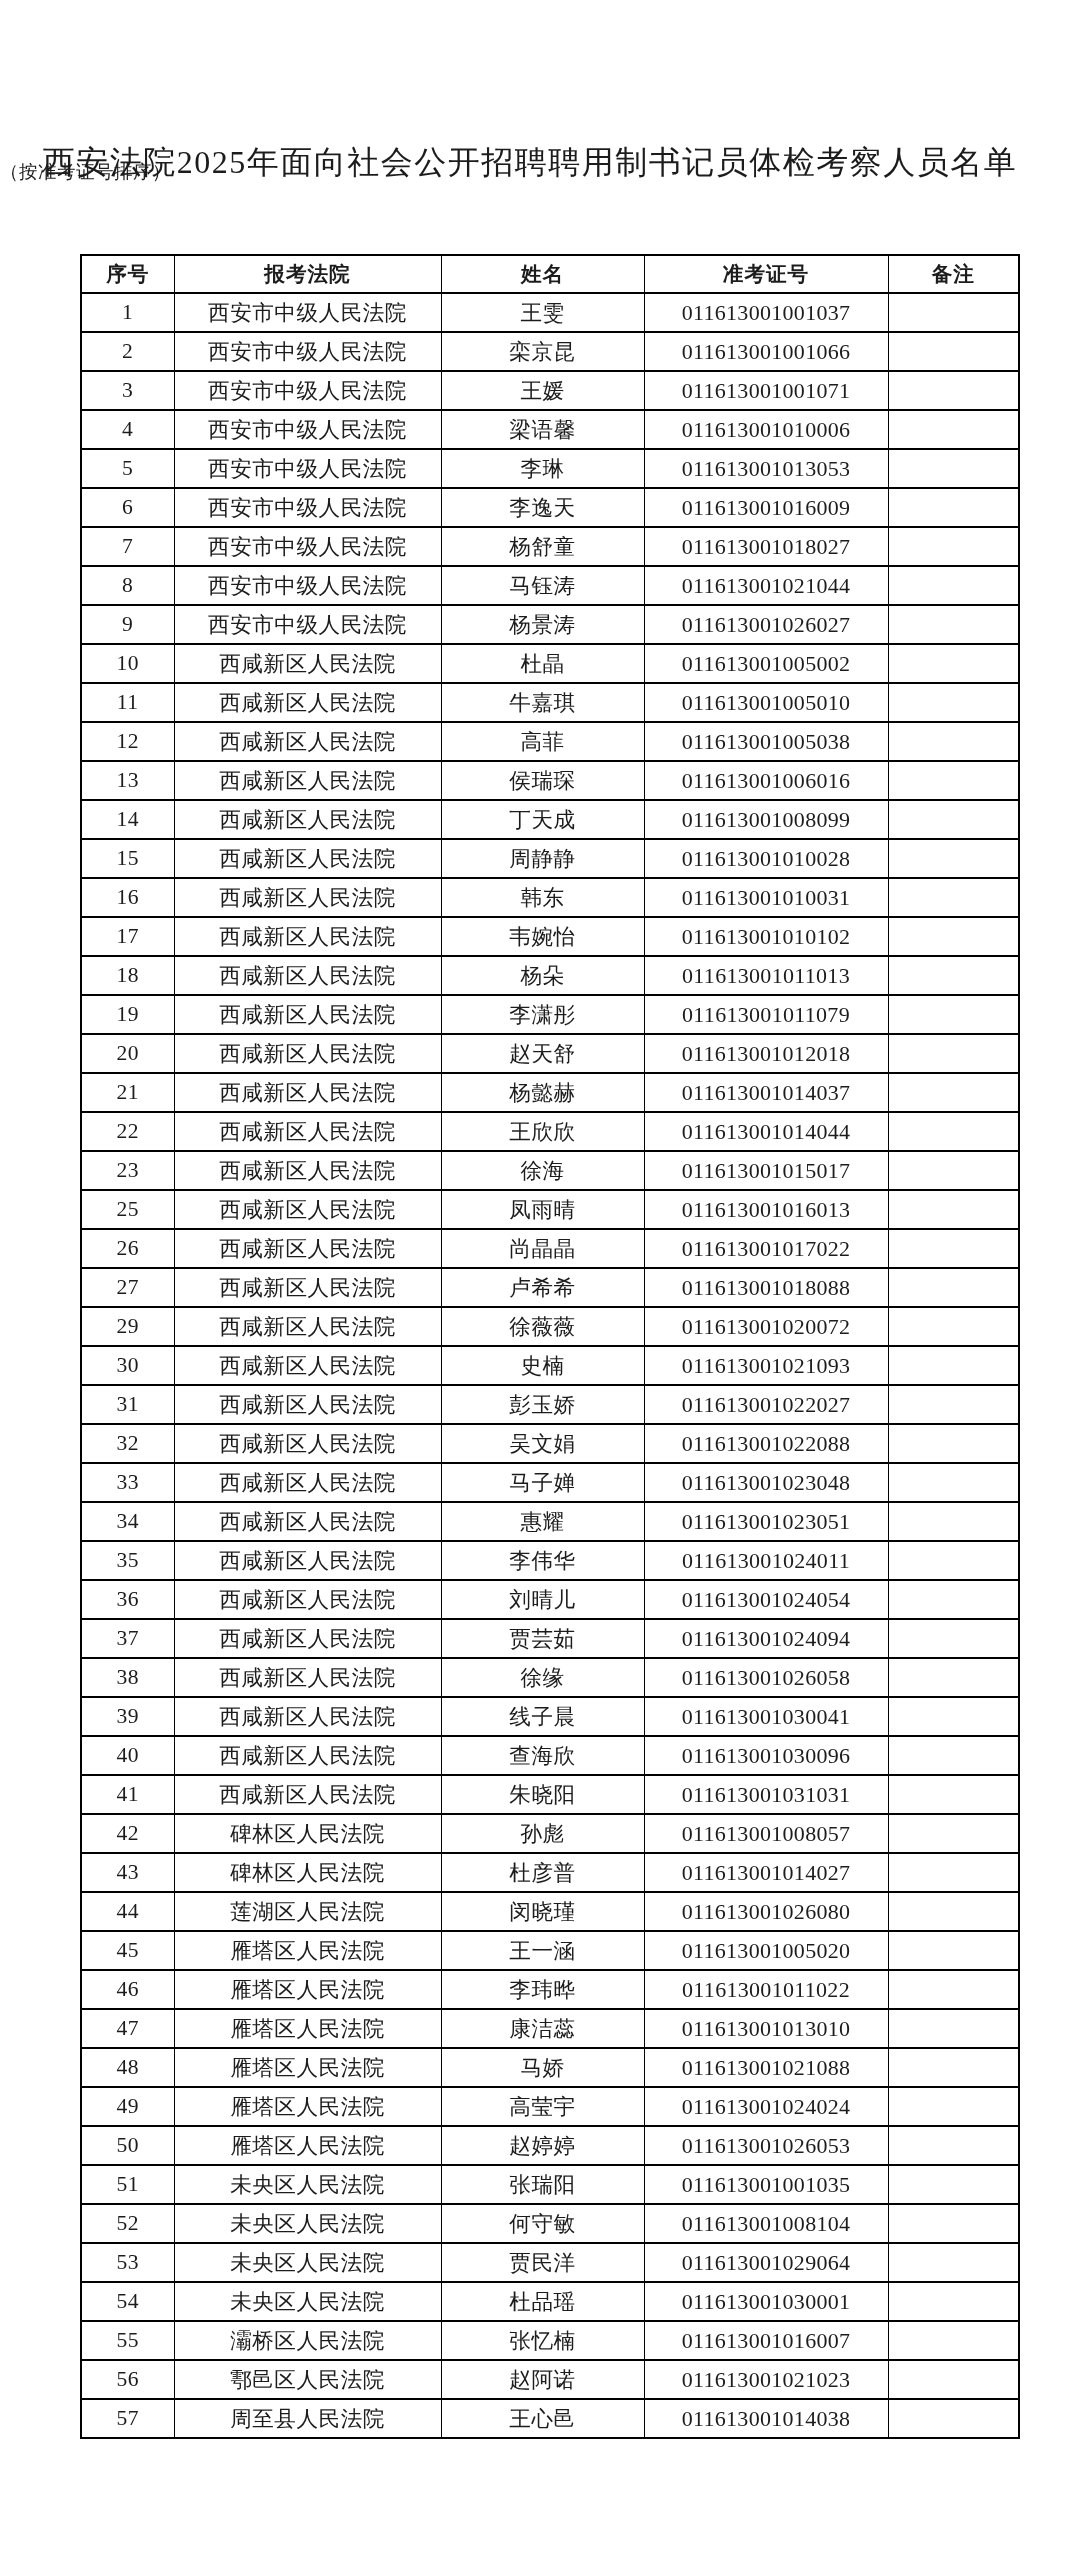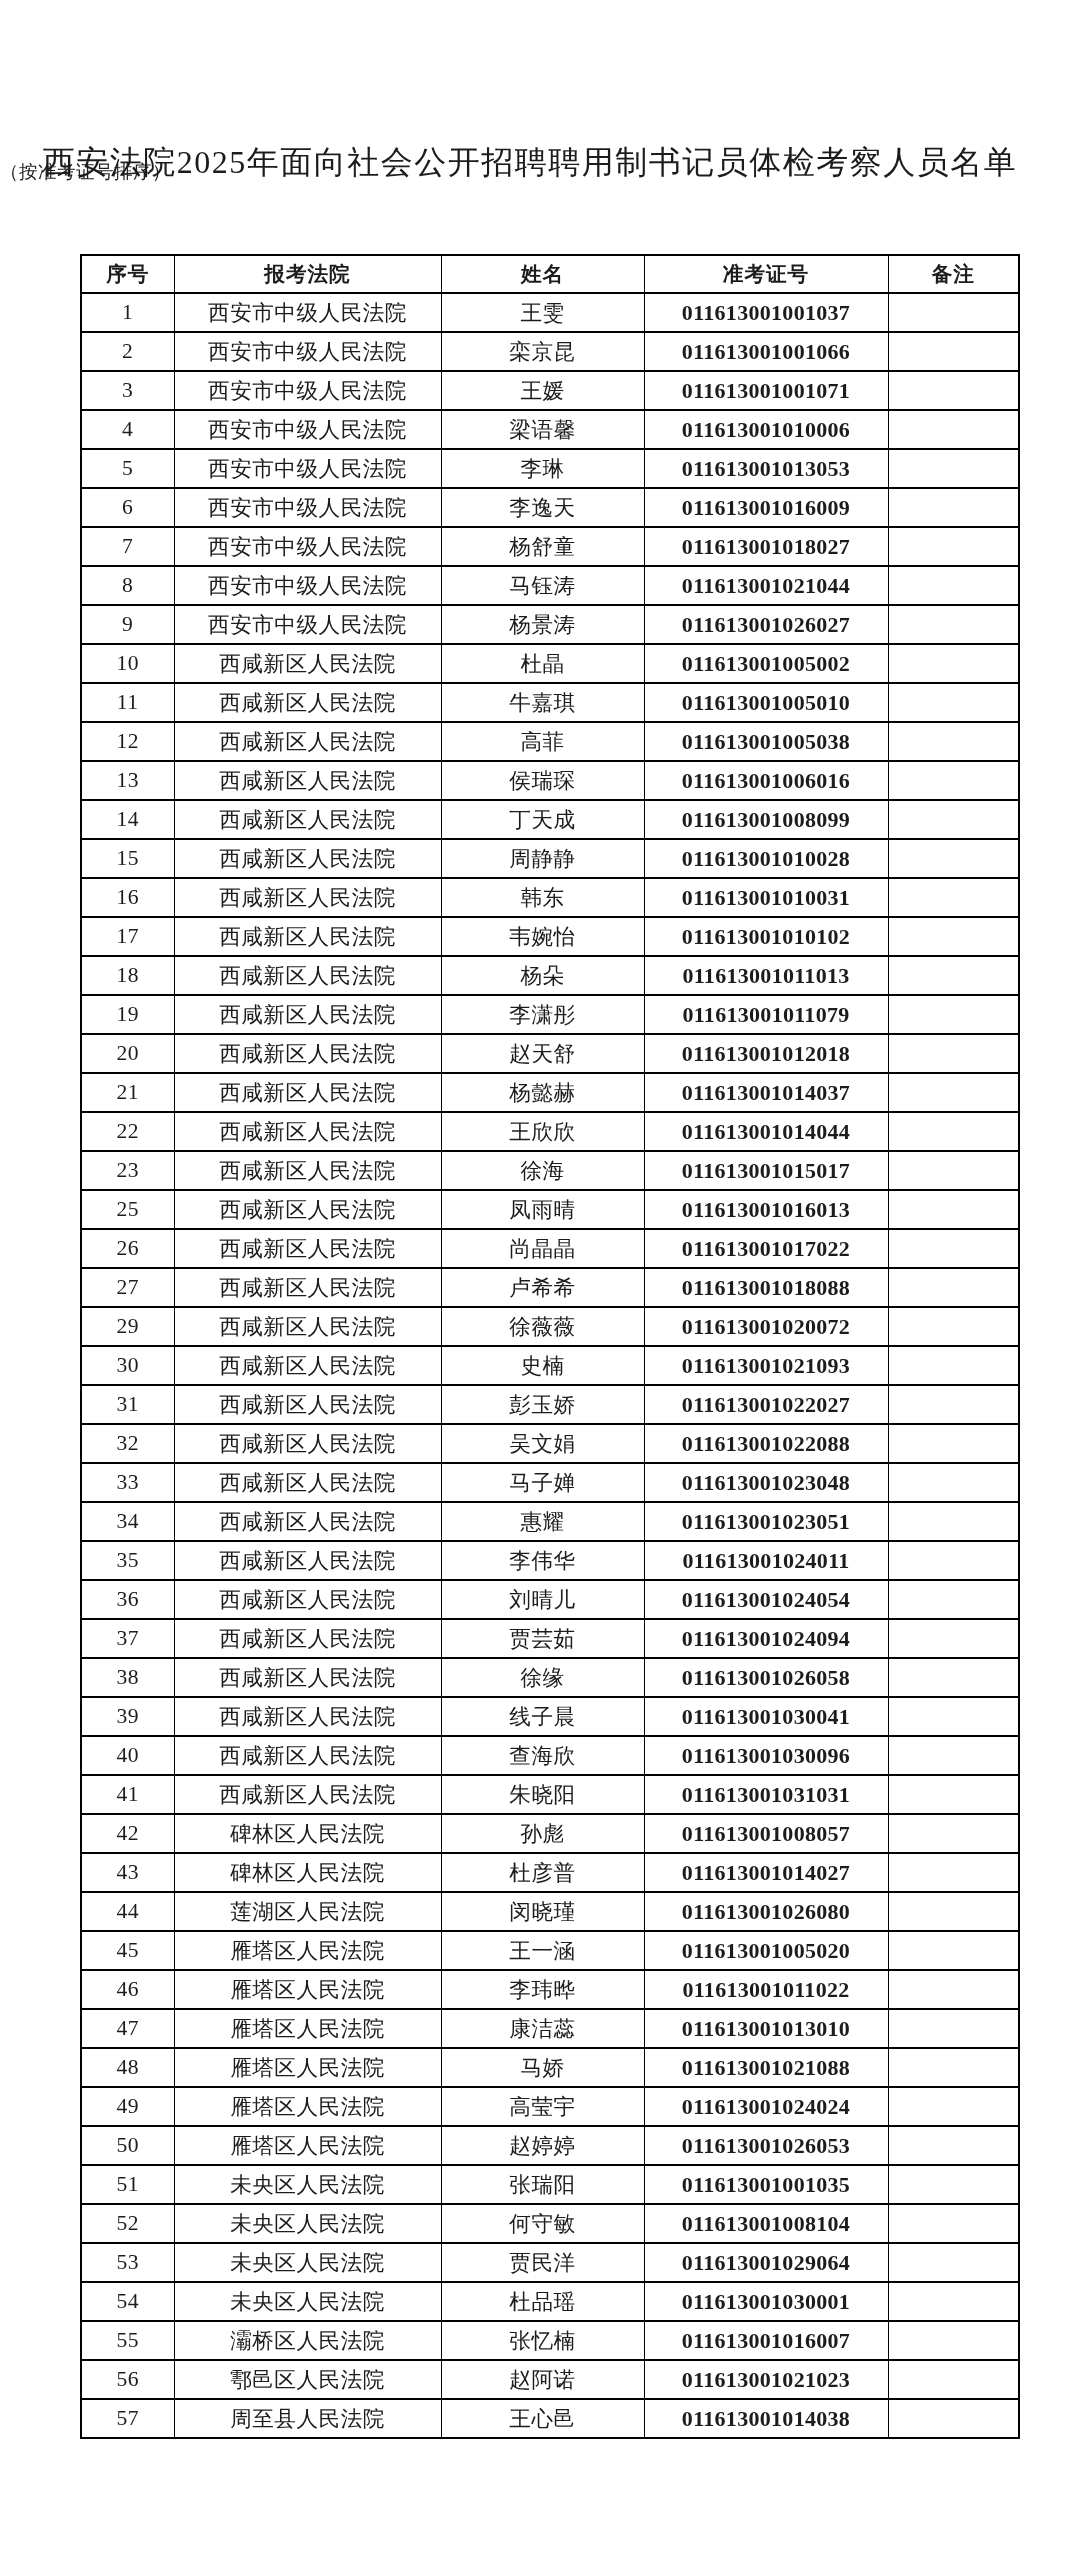--- a/index.html
+++ b/index.html
@@ -61,21 +61,20 @@
     letter-spacing: 1px;
   }
   table.roster td {
     height: 37px;
     font-size: 21.6px;
     letter-spacing: 0.5px;
   }
   table.roster td.num {
     font-size: 22px;
     letter-spacing: 0.3px;
-    font-weight: bold;
   }
 </style>
 </head>
 <body>
 
 <main>
   <h1 class="title">西安法院2025年面向社会公开招聘聘用制书记员体检考察人员名单</h1>
   <div class="subtitle">（按准考证号排序）</div>
 
   <table class="roster">

